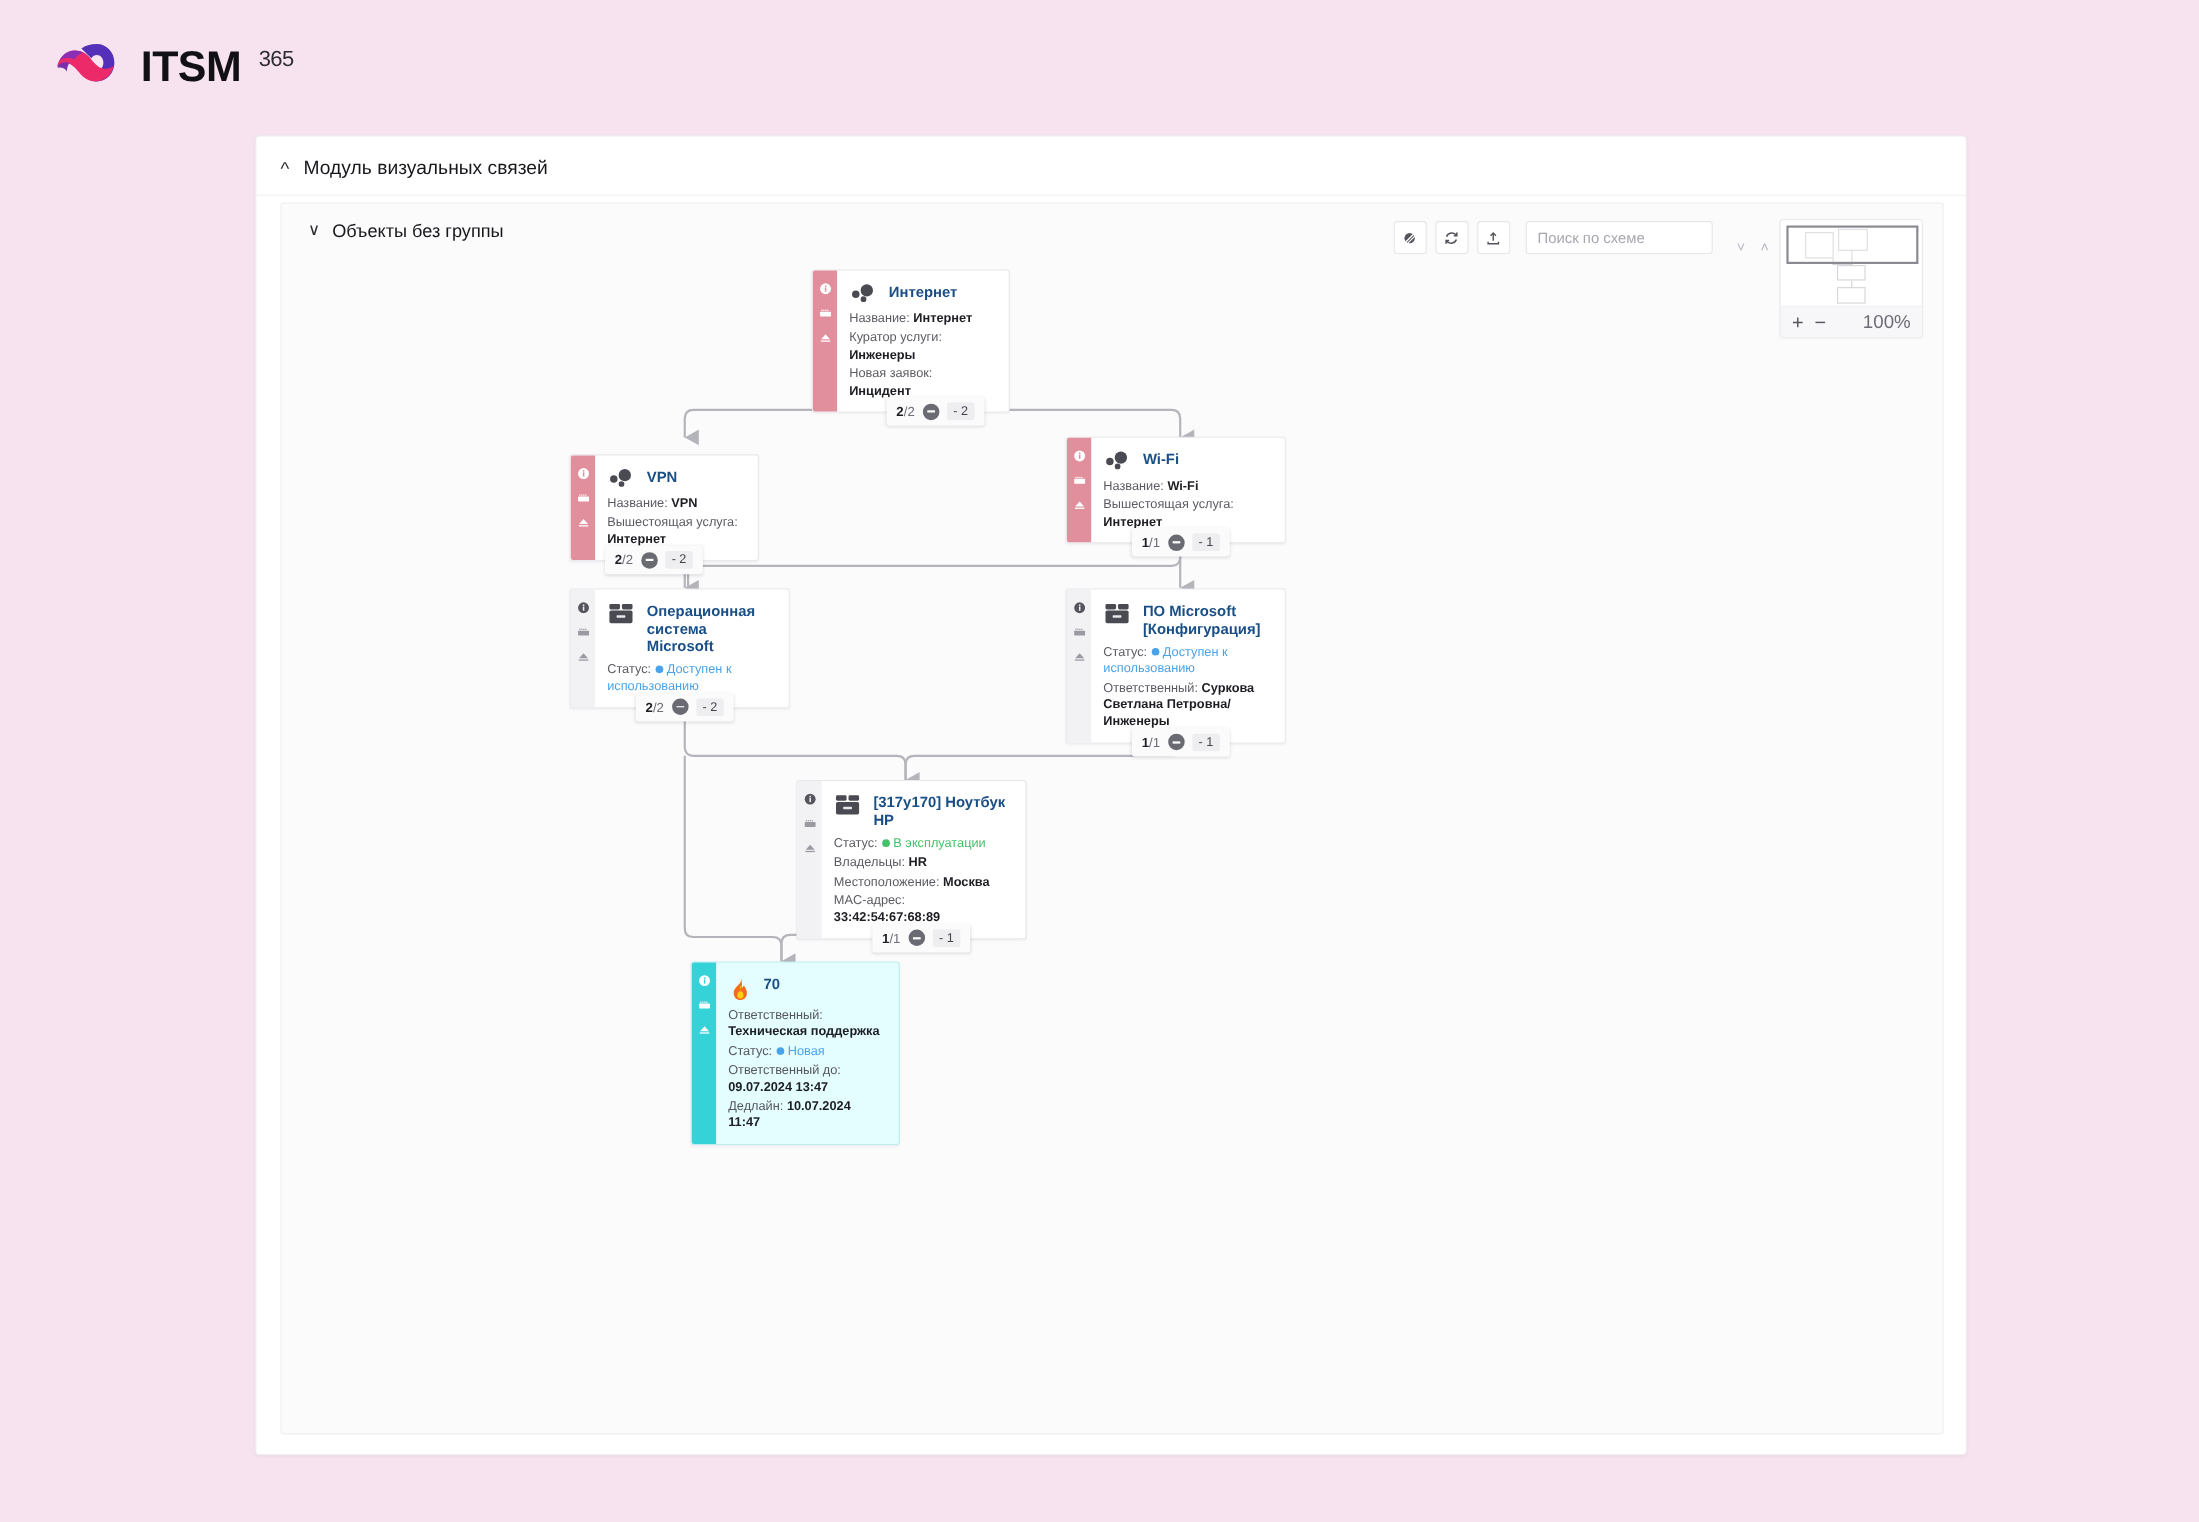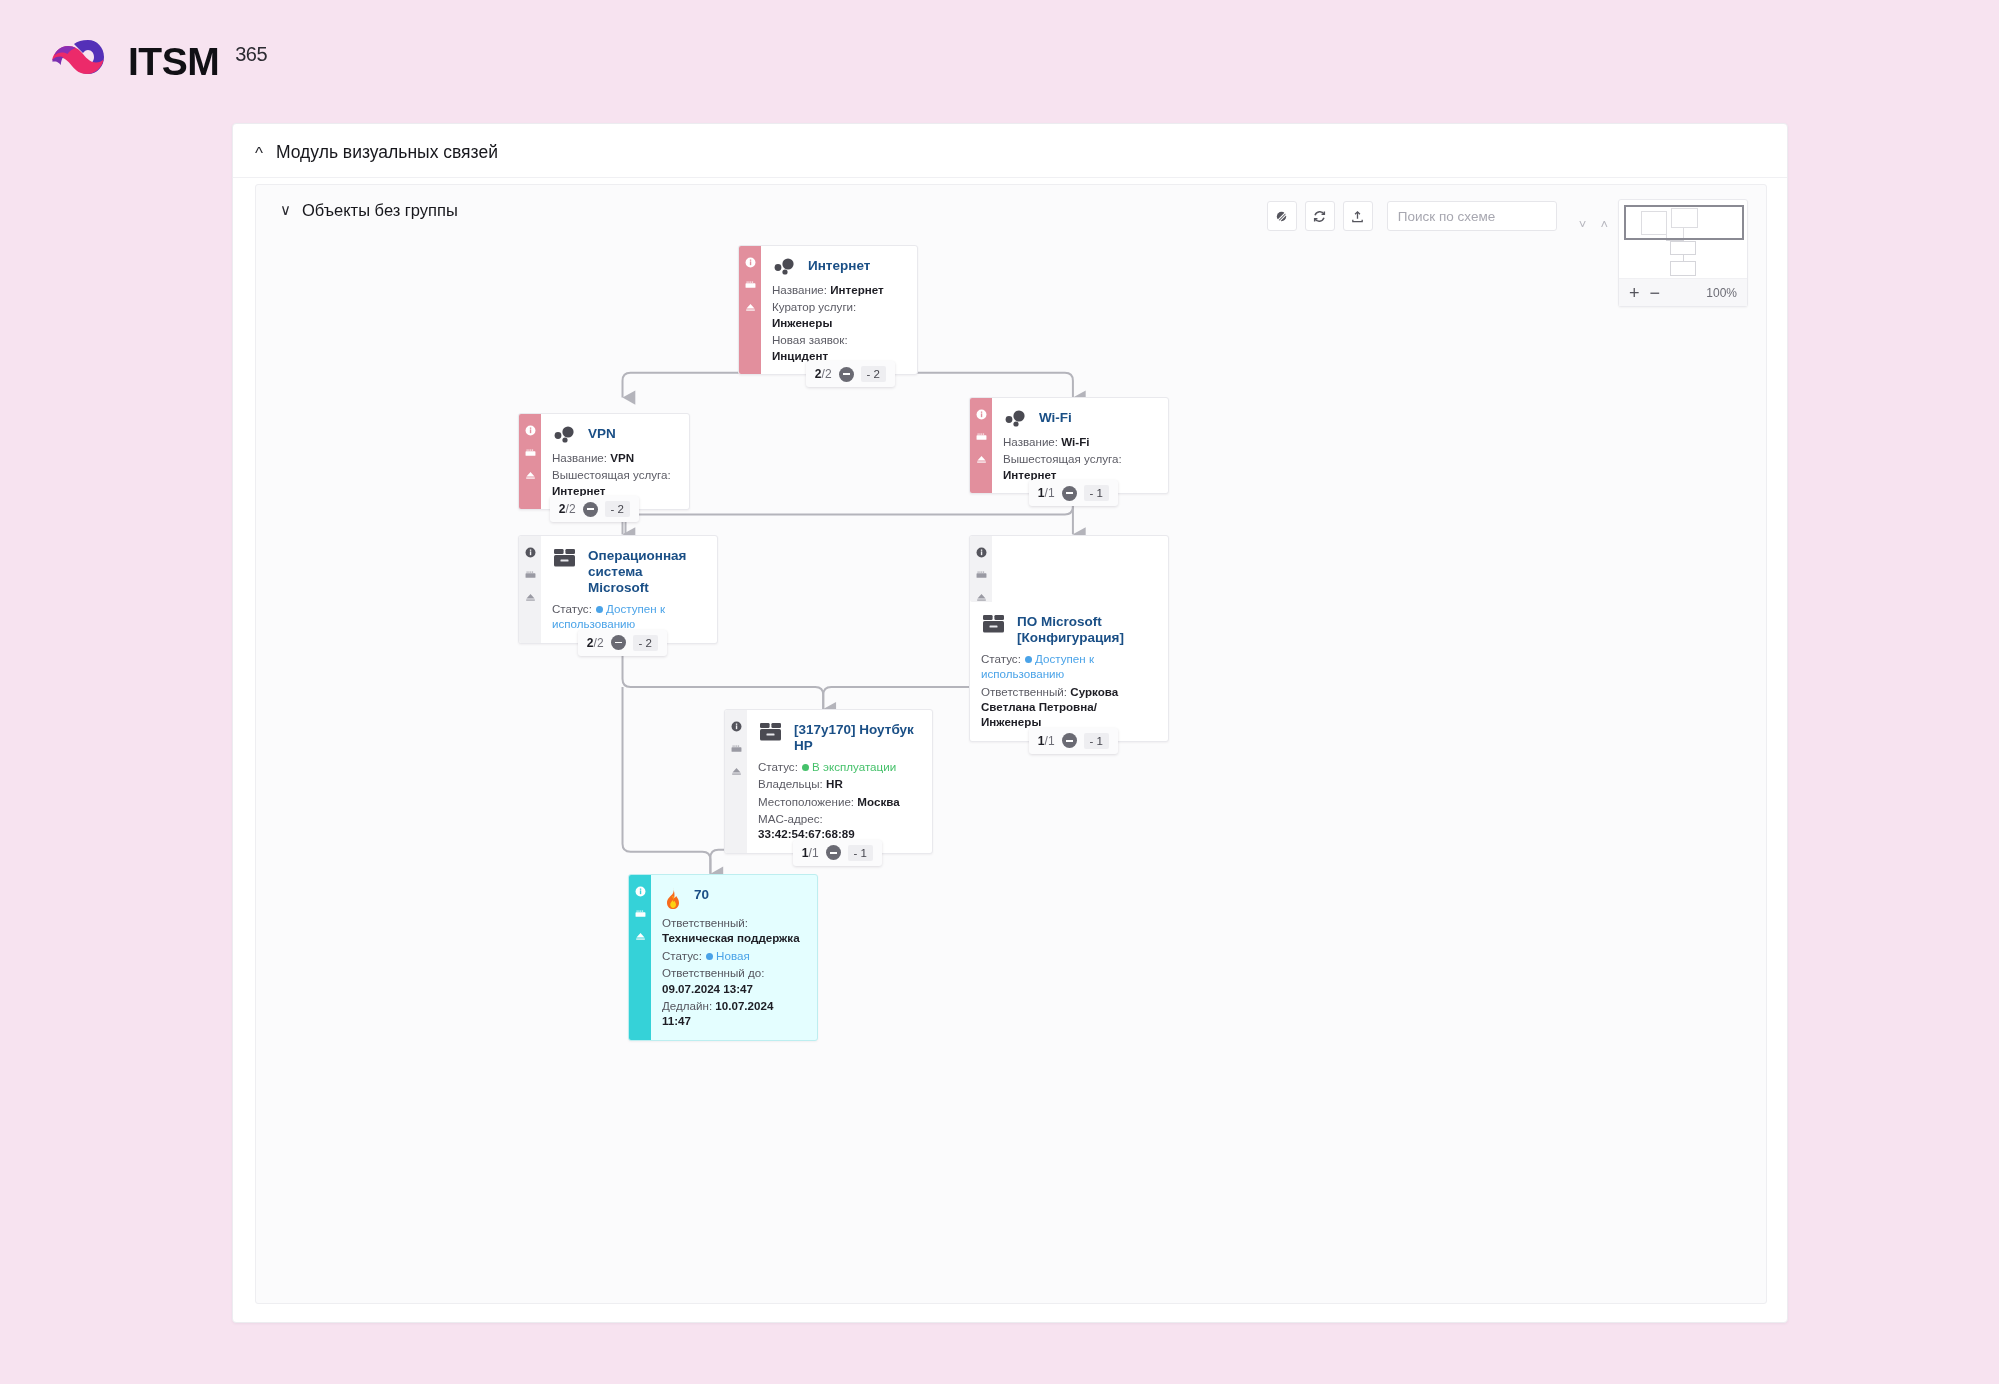--- a/index.html
+++ b/index.html
@@ -101,21 +101,21 @@
     border: 2px solid #8a8a93; background: rgba(255,255,255,.2);
   }
   .mm-box { position: absolute; border: 1px solid #d5d5da; background: #fff; }
   .mm-line { position: absolute; background: #d5d5da; }
   .minimap-footer {
     display: flex; align-items: center; gap: 10px;
     height: 28px; padding: 0 10px;
     border-top: 1px solid #f0f0f3; background: #f7f7f9;
   }
   .mm-btn { font-size: 18px; color: #55555d; cursor: pointer; line-height: 1; user-select: none; }
-  .mm-zoom { margin-left: auto; font-size: 12px; color: #6c6c75; }
+  .mm-zoom { margin-left: auto; font-size: 17px; color: #6c6c75; }
 
   
   .canvas { position: absolute; inset: 0; }
 
   .svg-links { position: absolute; inset: 0; width: 100%; height: 100%; pointer-events: none; }
 
   
   .node {
     position: absolute;
     background: #ffffff;
@@ -451,21 +451,21 @@
         </div>
         <div class="pill" style="left:auto; right:50px; transform:none;">
           <span class="pill-count"><b>2</b>/<span>2</span></span>
           <span class="pill-minus">
               <i></i>
             </span>
           <span class="pill-delta">- 2</span>
         </div>
       </div>
 
-      <div class="node" style="left:713px; top:350px; width:200px;flex-direction:column;">
+      <div class="node" style="left:713px; top:350px; width:200px;">
         <div class="node-rail rail-ci">
           <svg class="rail-ico" width="11" height="11" viewBox="0 0 12 12">
               <circle cx="6" cy="6" r="5.4" fill="#55555d"></circle>
               <rect x="5.3" y="4.8" width="1.5" height="4.1" fill="#f2f2f4"></rect>
               <rect x="5.3" y="2.7" width="1.5" height="1.5" fill="#f2f2f4"></rect>
             </svg>
           <svg class="rail-ico" width="11" height="9" viewBox="0 0 12 10">
               <rect x="0.5" y="2.6" width="11" height="5" rx="0.7" fill="#9a9aa3"></rect>
               <rect x="1.6" y="0.6" width="1.3" height="1.2" fill="#9a9aa3"></rect>
               <rect x="3.6" y="0.6" width="1.3" height="1.2" fill="#9a9aa3"></rect>

